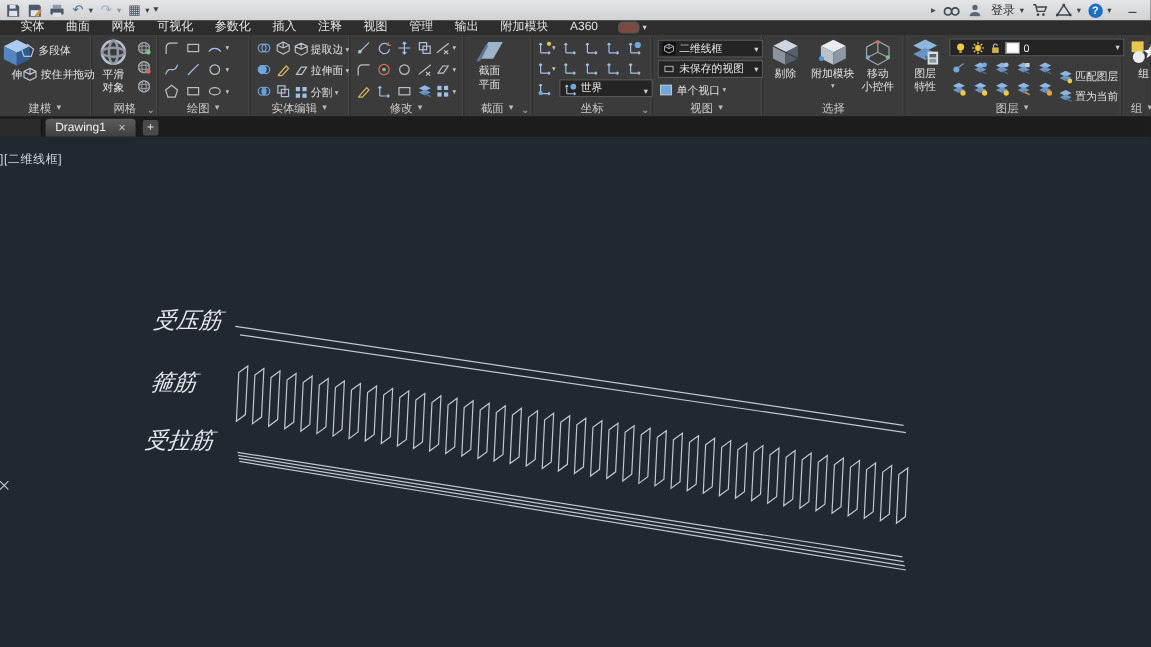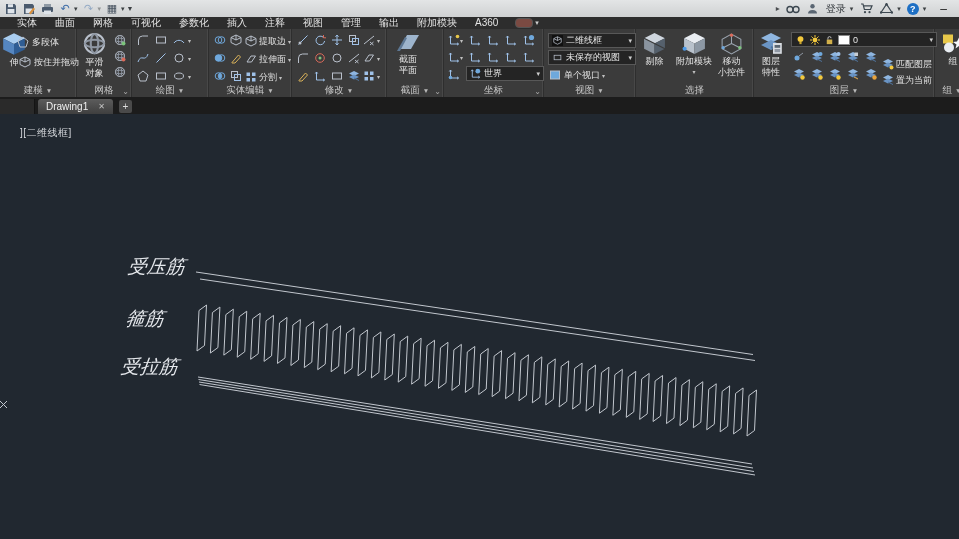--- a/index.html
+++ b/index.html
@@ -49,21 +49,21 @@
   
   .tabbar{position:absolute;top:97px;left:0;right:0;height:17px;background:#1c1c1c;display:flex;align-items:flex-end;}
   .tab-partial{width:34px;height:15px;background:#2a2a2a;border-right:1px solid #141414;}
   .filetab{height:15px;background:linear-gradient(#5c5c5c,#3f3f3f);color:#f0f0f0;font-size:10px;
            display:flex;align-items:center;gap:10px;padding:0 8px;border-radius:3px 3px 0 0;margin-left:3px;}
   .tabclose{font-size:8px;color:#c4c4c4;}
   .newtab{width:13px;height:13px;margin-left:6px;margin-bottom:1px;background:#4a4a4a;border-radius:2px;color:#ddd;
           font-size:10px;display:flex;align-items:center;justify-content:center;}
   
   .canvas{position:absolute;top:114px;left:0;width:959px;height:425px;background:#212830;overflow:hidden;}
-  .vplabel{position:absolute;left:0;top:12px;font-size:10px;color:#d6d9dd;letter-spacing:.5px;padding-left:20px;}
+  .vplabel{position:absolute;left:0;top:12px;font-size:10px;color:#d6d9dd;letter-spacing:.5px;}
   .cadtext{position:absolute;font-size:19px;font-style:italic;color:#e7eaee;transform:skewX(-7deg);
            font-family:"DejaVu Serif","Liberation Serif",serif;white-space:nowrap;}
   #beam-g{stroke:#c2c7ce;fill:none;stroke-width:1;}
 </style>
 </head>
 <body>
 
 <svg width="0" height="0" style="position:absolute">
   <defs>
     <g id="s-line">
@@ -582,21 +582,21 @@
     <span class="ic abs" style="left:60px;top:21px;">
         <svg class="sicon" width="12" height="12">
           <use href="#s-ucs"></use>
         </svg>
       </span>
     <span class="ic abs" style="left:78px;top:21px;">
         <svg class="sicon" width="12" height="12">
           <use href="#s-ucs"></use>
         </svg>
       </span>
-    <div class="dd" style="left:22px;top:37px;width:70px;">
+    <div class="dd" style="left:22px;top:37px;width:70px;align-items:flex-end;">
       <span class="ic" style="width:11px;height:11px;">
           <svg class="sicon" width="11" height="11" viewBox="0 0 12 12">
             <use href="#s-ucs"></use>
             <circle cx="8.5" cy="3.5" r="2.6" fill="#6fa8dc"></circle>
           </svg>
         </span>
       <span>世界</span>
       <span class="ddc">▾</span>
     </div>
     <div class="plabel">

